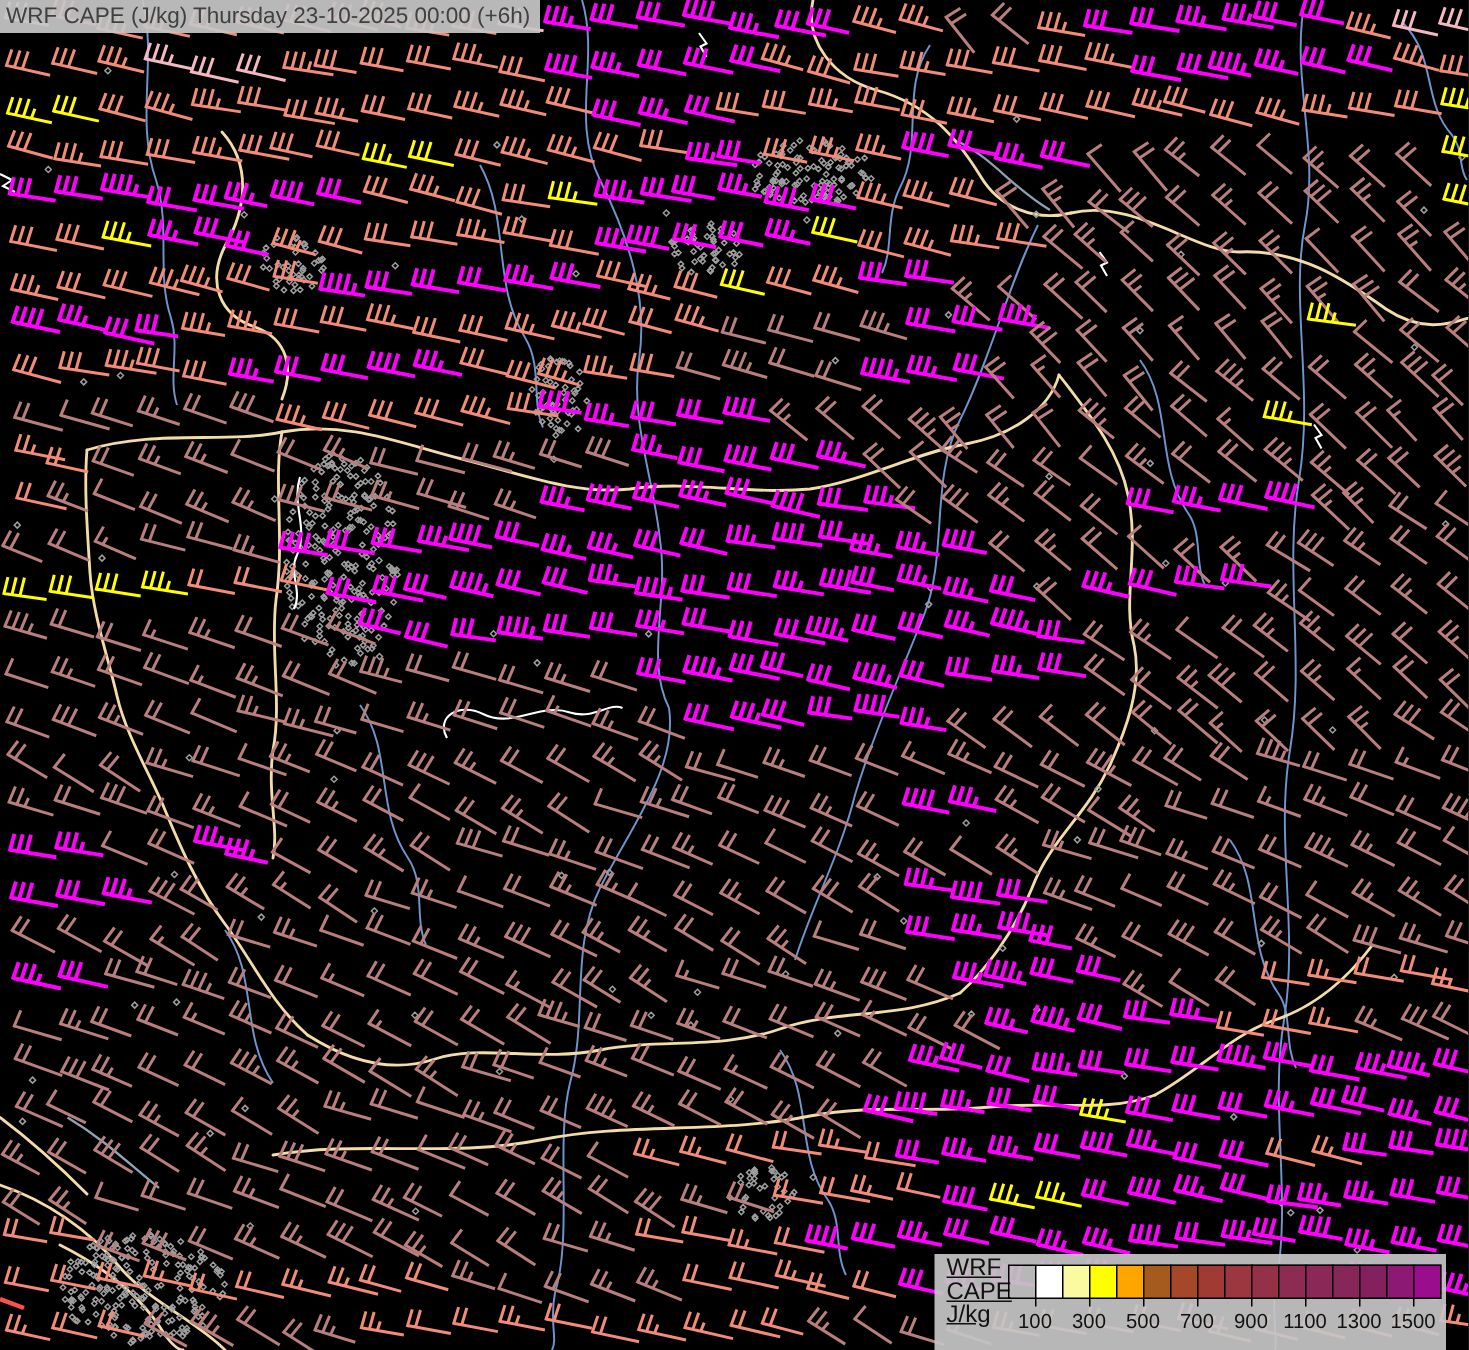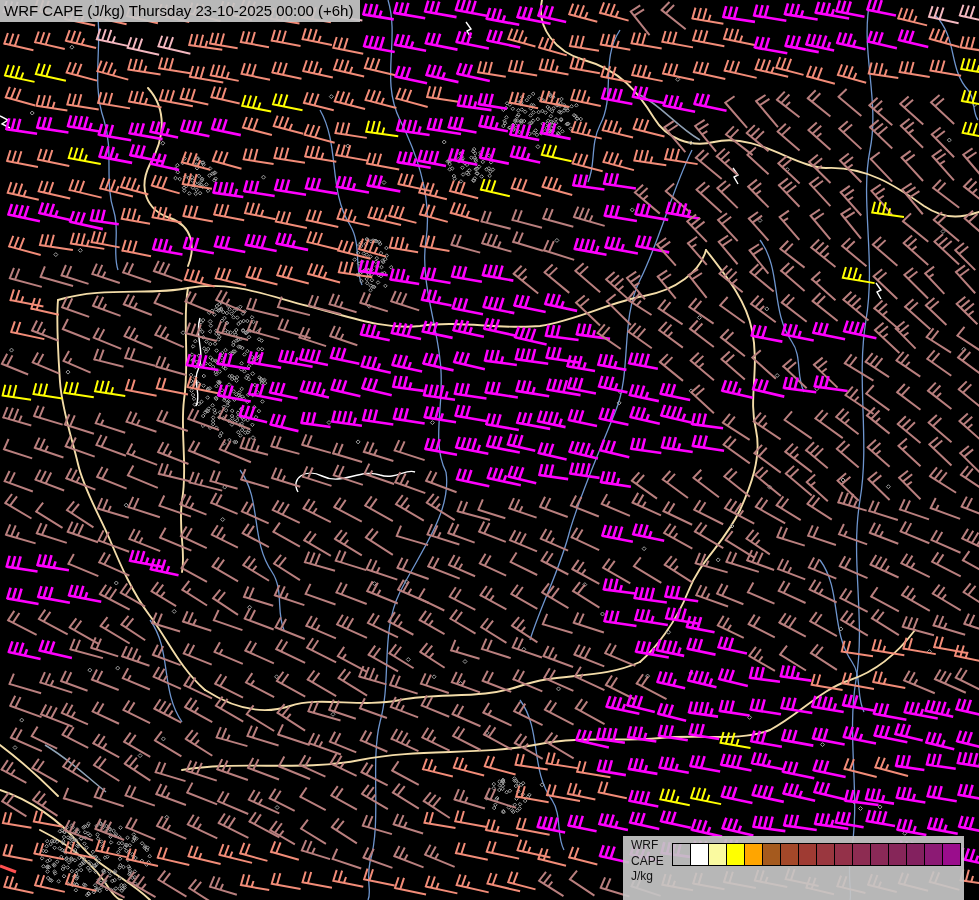--- a/index.html
+++ b/index.html
@@ -1,26 +1,26 @@
 <!DOCTYPE html>
 <html><head>
 <meta charset="utf-8">
 <style>
   html,body{margin:0;padding:0;background:#222;}
   .stage{position:relative;width:979px;height:900px;background:#000;overflow:hidden;
          font-family:"Liberation Sans",sans-serif;}
   #map-svg{position:absolute;left:0;top:0;}
-  .titlebox{position:absolute;left:0;background:rgba(198,198,198,0.93);color:#000000;
+  .titlebox{position:absolute;left:0;background:rgba(198,198,198,0.93);color:#404040;
             font:15px/20px "Liberation Sans",sans-serif;padding:1px 7px 1px 4px;
             white-space:nowrap;width:fit-content;}
   #title1{top:0;}
   #title2{top:21px;}
   .legend{position:absolute;left:623px;top:836px;width:341px;height:64px;
           background:rgba(197,197,197,0.93);color:#111;}
-  .legend-label{position:absolute;left:8px;top:2px;font-size:12px;line-height:15.5px;}
+  .legend-label{position:absolute;left:8px;top:2px;font-size:16px;line-height:15.5px;text-decoration:underline;}
   .legend-bar{position:absolute;left:49px;top:7px;display:flex;}
   .legend-bar .cell{width:19px;height:23px;border:1px solid #000;box-sizing:border-box;}
   .legend-bar .cell + .cell{margin-left:-1px;}
   .legend-ticks{position:absolute;left:49px;top:29px;width:289px;height:32px;}
   .legend-ticks .tick{position:absolute;top:1px;width:1px;height:5px;background:#000;}
   .legend-ticks .ticklabel{position:absolute;top:8px;transform:translateX(-50%);
                            font-size:13.5px;color:#111;}
 </style>
 </head>
 <body>
@@ -1952,14 +1952,32 @@
         <div class="cell" style="background: rgb(159, 59, 51);"></div>
         <div class="cell" style="background: rgb(154, 55, 63);"></div>
         <div class="cell" style="background: rgb(148, 49, 73);"></div>
         <div class="cell" style="background: rgb(141, 44, 82);"></div>
         <div class="cell" style="background: rgb(138, 41, 87);"></div>
         <div class="cell" style="background: rgb(134, 38, 89);"></div>
         <div class="cell" style="background: rgb(131, 33, 95);"></div>
         <div class="cell" style="background: rgb(140, 26, 116);"></div>
         <div class="cell" style="background: rgb(154, 13, 140);"></div>
       </div>
+    <div class="legend-ticks" id="legend-ticks">
+        <div class="tick" style="left: 18px;"></div>
+        <div class="ticklabel" style="left: 18px;">100</div>
+        <div class="tick" style="left: 54px;"></div>
+        <div class="ticklabel" style="left: 54px;">300</div>
+        <div class="tick" style="left: 90px;"></div>
+        <div class="ticklabel" style="left: 90px;">500</div>
+        <div class="tick" style="left: 126px;"></div>
+        <div class="ticklabel" style="left: 126px;">700</div>
+        <div class="tick" style="left: 162px;"></div>
+        <div class="ticklabel" style="left: 162px;">900</div>
+        <div class="tick" style="left: 198px;"></div>
+        <div class="ticklabel" style="left: 198px;">1100</div>
+        <div class="tick" style="left: 234px;"></div>
+        <div class="ticklabel" style="left: 234px;">1300</div>
+        <div class="tick" style="left: 270px;"></div>
+        <div class="ticklabel" style="left: 270px;">1500</div>
+      </div>
   </div>
 </div>
 
 </body></html>

